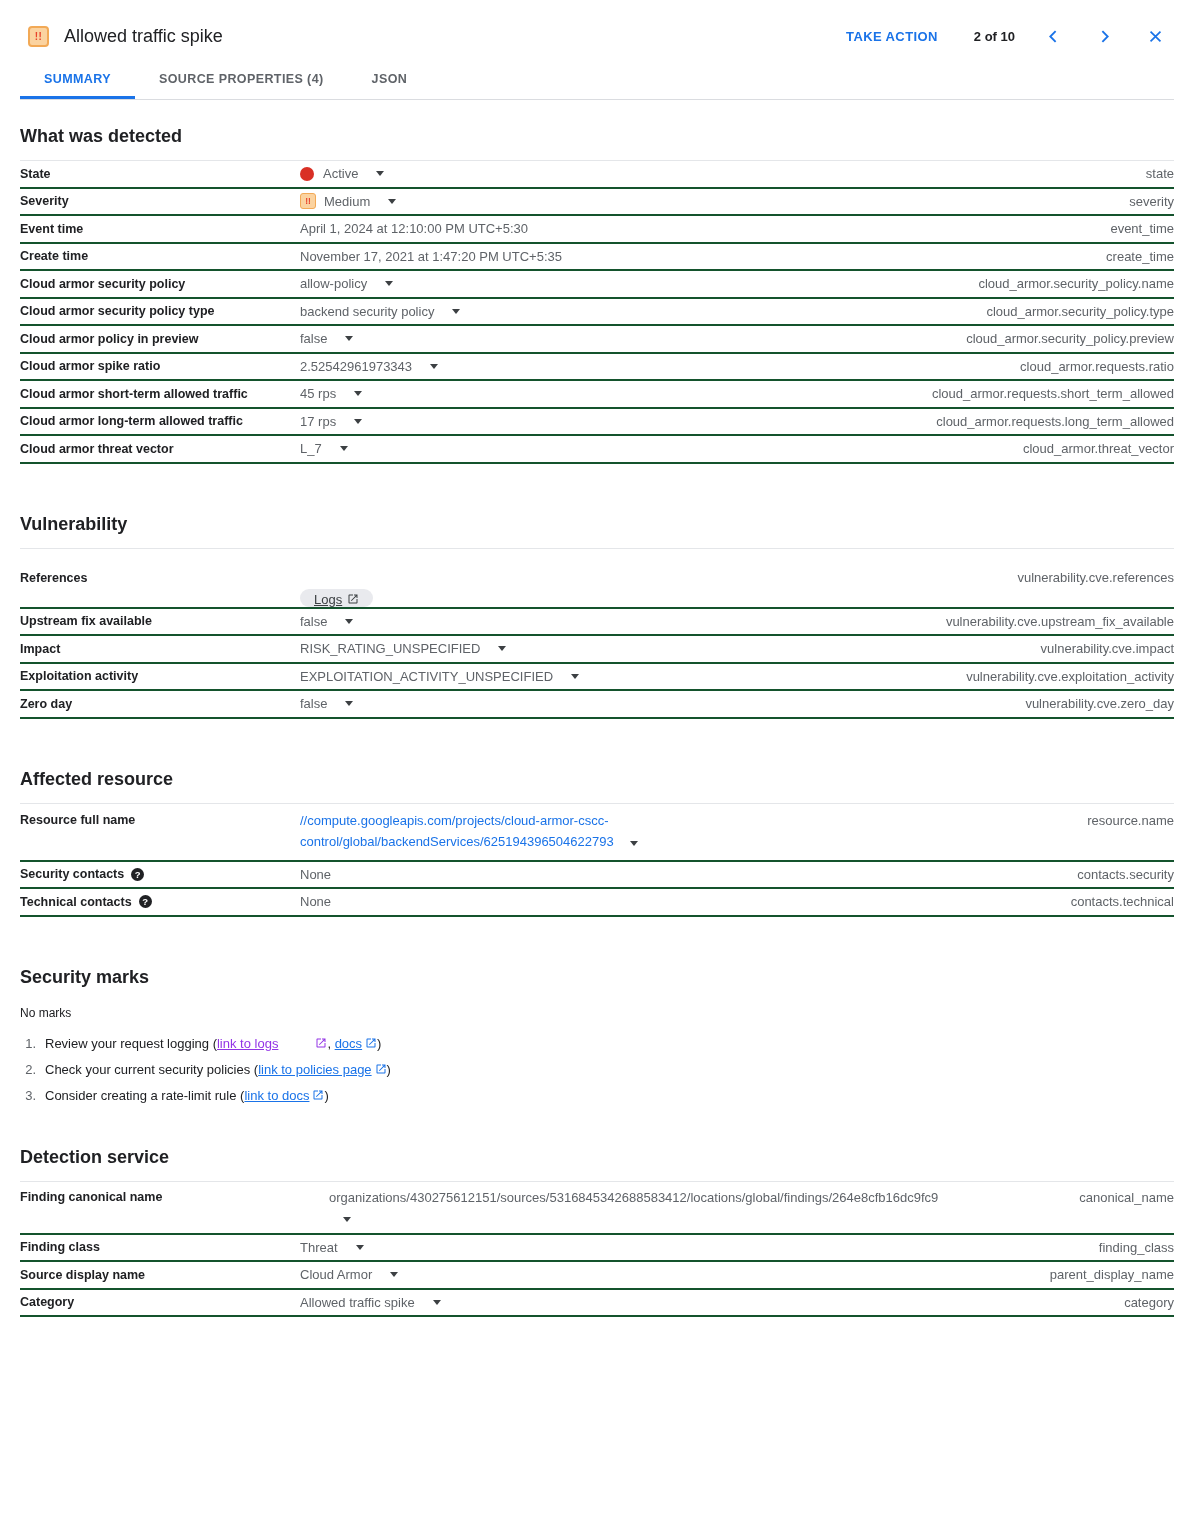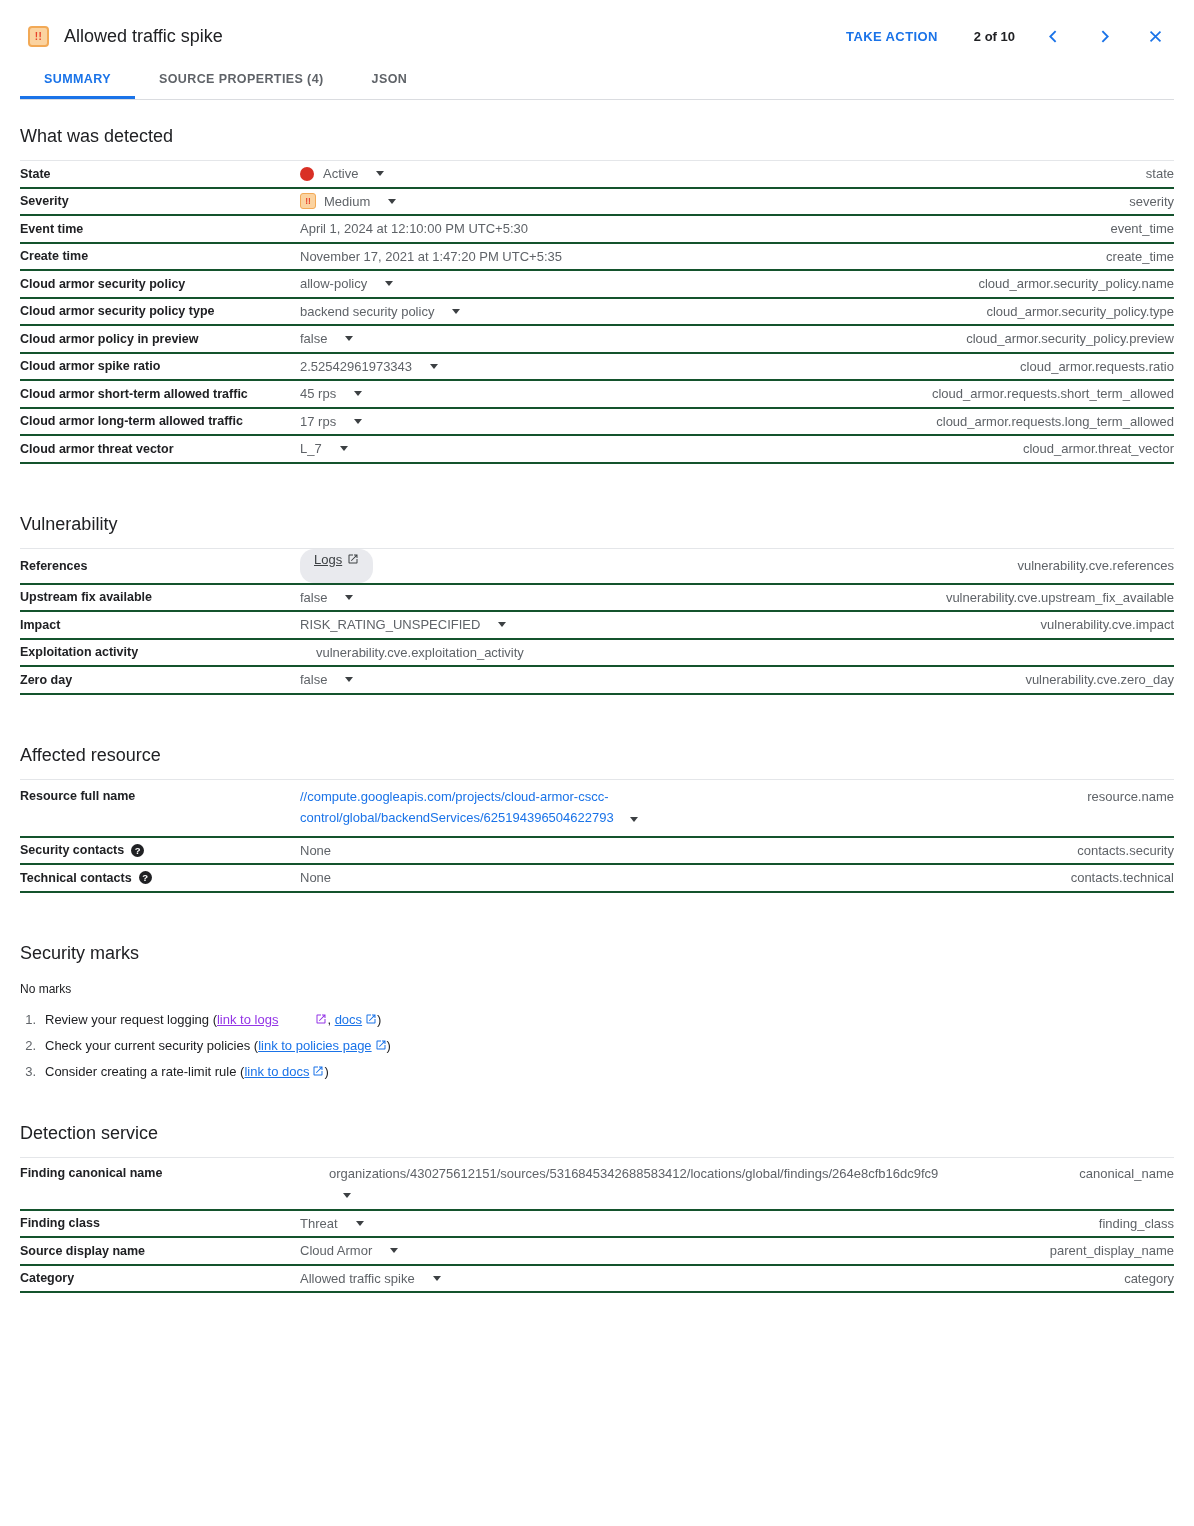--- a/index.html
+++ b/index.html
@@ -38,21 +38,21 @@
   }
   .tab {
     padding: 13px 24px 10px 24px;
     font-size: 12.5px; font-weight: 700; letter-spacing: .4px;
     color: #5f6368; border: none; background: none; cursor: pointer;
     font-family: inherit; border-bottom: 3px solid transparent;
   }
   .tab.active { color: #1a73e8; border-bottom-color: #1a73e8; }
   
   .section { margin: 0 20px; }
-  .section-title { font-size: 18px; font-weight: 400; color: #202124; }
+  .section-title { font-size: 18px; font-weight: 700; color: #202124; }
   .mt-first { margin-top: 26px; }
   .mt-section { margin-top: 50px; }
   .rows { margin-top: 13px; border-top: 1px solid #e4e6e9; }
   .row {
     display: flex; align-items: center;
     min-height: 27.5px; border-bottom: 2px solid #14532d;
     font-size: 13px;
   }
   .row-tall { align-items: flex-start; padding: 6px 0 8px 0; }
   .row-label {
@@ -70,22 +70,22 @@
   }
   .state-dot { width: 14px; height: 14px; border-radius: 50%; background: #d93025; margin-right: 9px; flex-shrink: 0; }
   .sev-icon {
     width: 16px; height: 16px; border-radius: 3px;
     background: #fbd3a0; border: 1.5px solid #f2a956;
     color: #e8442d; font-weight: 700; font-size: 8.5px;
     display: inline-flex; align-items: center; justify-content: center;
     margin-right: 8px; flex-shrink: 0;
   }
   .chip {
-    background: #e9eaee; border-radius: 14px; padding: 3px 14px 16px 14px;
-    display: inline-flex; align-items: center; cursor: pointer; border: none; font-family: inherit;
+    background: #e9eaee; border-radius: 14px; padding: 3px 14px 0 14px;
+    display: inline-flex; align-items: center; cursor: pointer; border: none; font-family: inherit; margin-top: 40px;
   }
   .chip-inner {
     color: #3c4043; font-size: 13px; text-decoration: underline;
     display: inline-flex; align-items: center; gap: 5px;
   }
   .help-icon {
     width: 13px; height: 13px; border-radius: 50%;
     background: #202124; color: #fff; font-size: 9.5px; font-weight: 700;
     display: inline-flex; align-items: center; justify-content: center;
     margin-left: 7px; flex-shrink: 0;
@@ -286,20 +286,26 @@
       <div class="row-value">
         <span class="val-drop">
           <span>RISK_RATING_UNSPECIFIED</span>
           <span class="caret"></span>
         </span>
       </div>
       <div class="row-field">vulnerability.cve.impact</div>
     </div>
     <div class="row">
       <div class="row-label">Exploitation activity</div>
+      <div class="row-value">
+        <span class="val-drop">
+          <span>EXPLOITATION_ACTIVITY_UNSPECIFIED</span>
+          <span class="caret"></span>
+        </span>
+      </div>
       <div class="row-field">vulnerability.cve.exploitation_activity</div>
     </div>
     <div class="row">
       <div class="row-label">Zero day</div>
       <div class="row-value">
         <span class="val-drop">
           <span>false</span>
           <span class="caret"></span>
         </span>
       </div>

